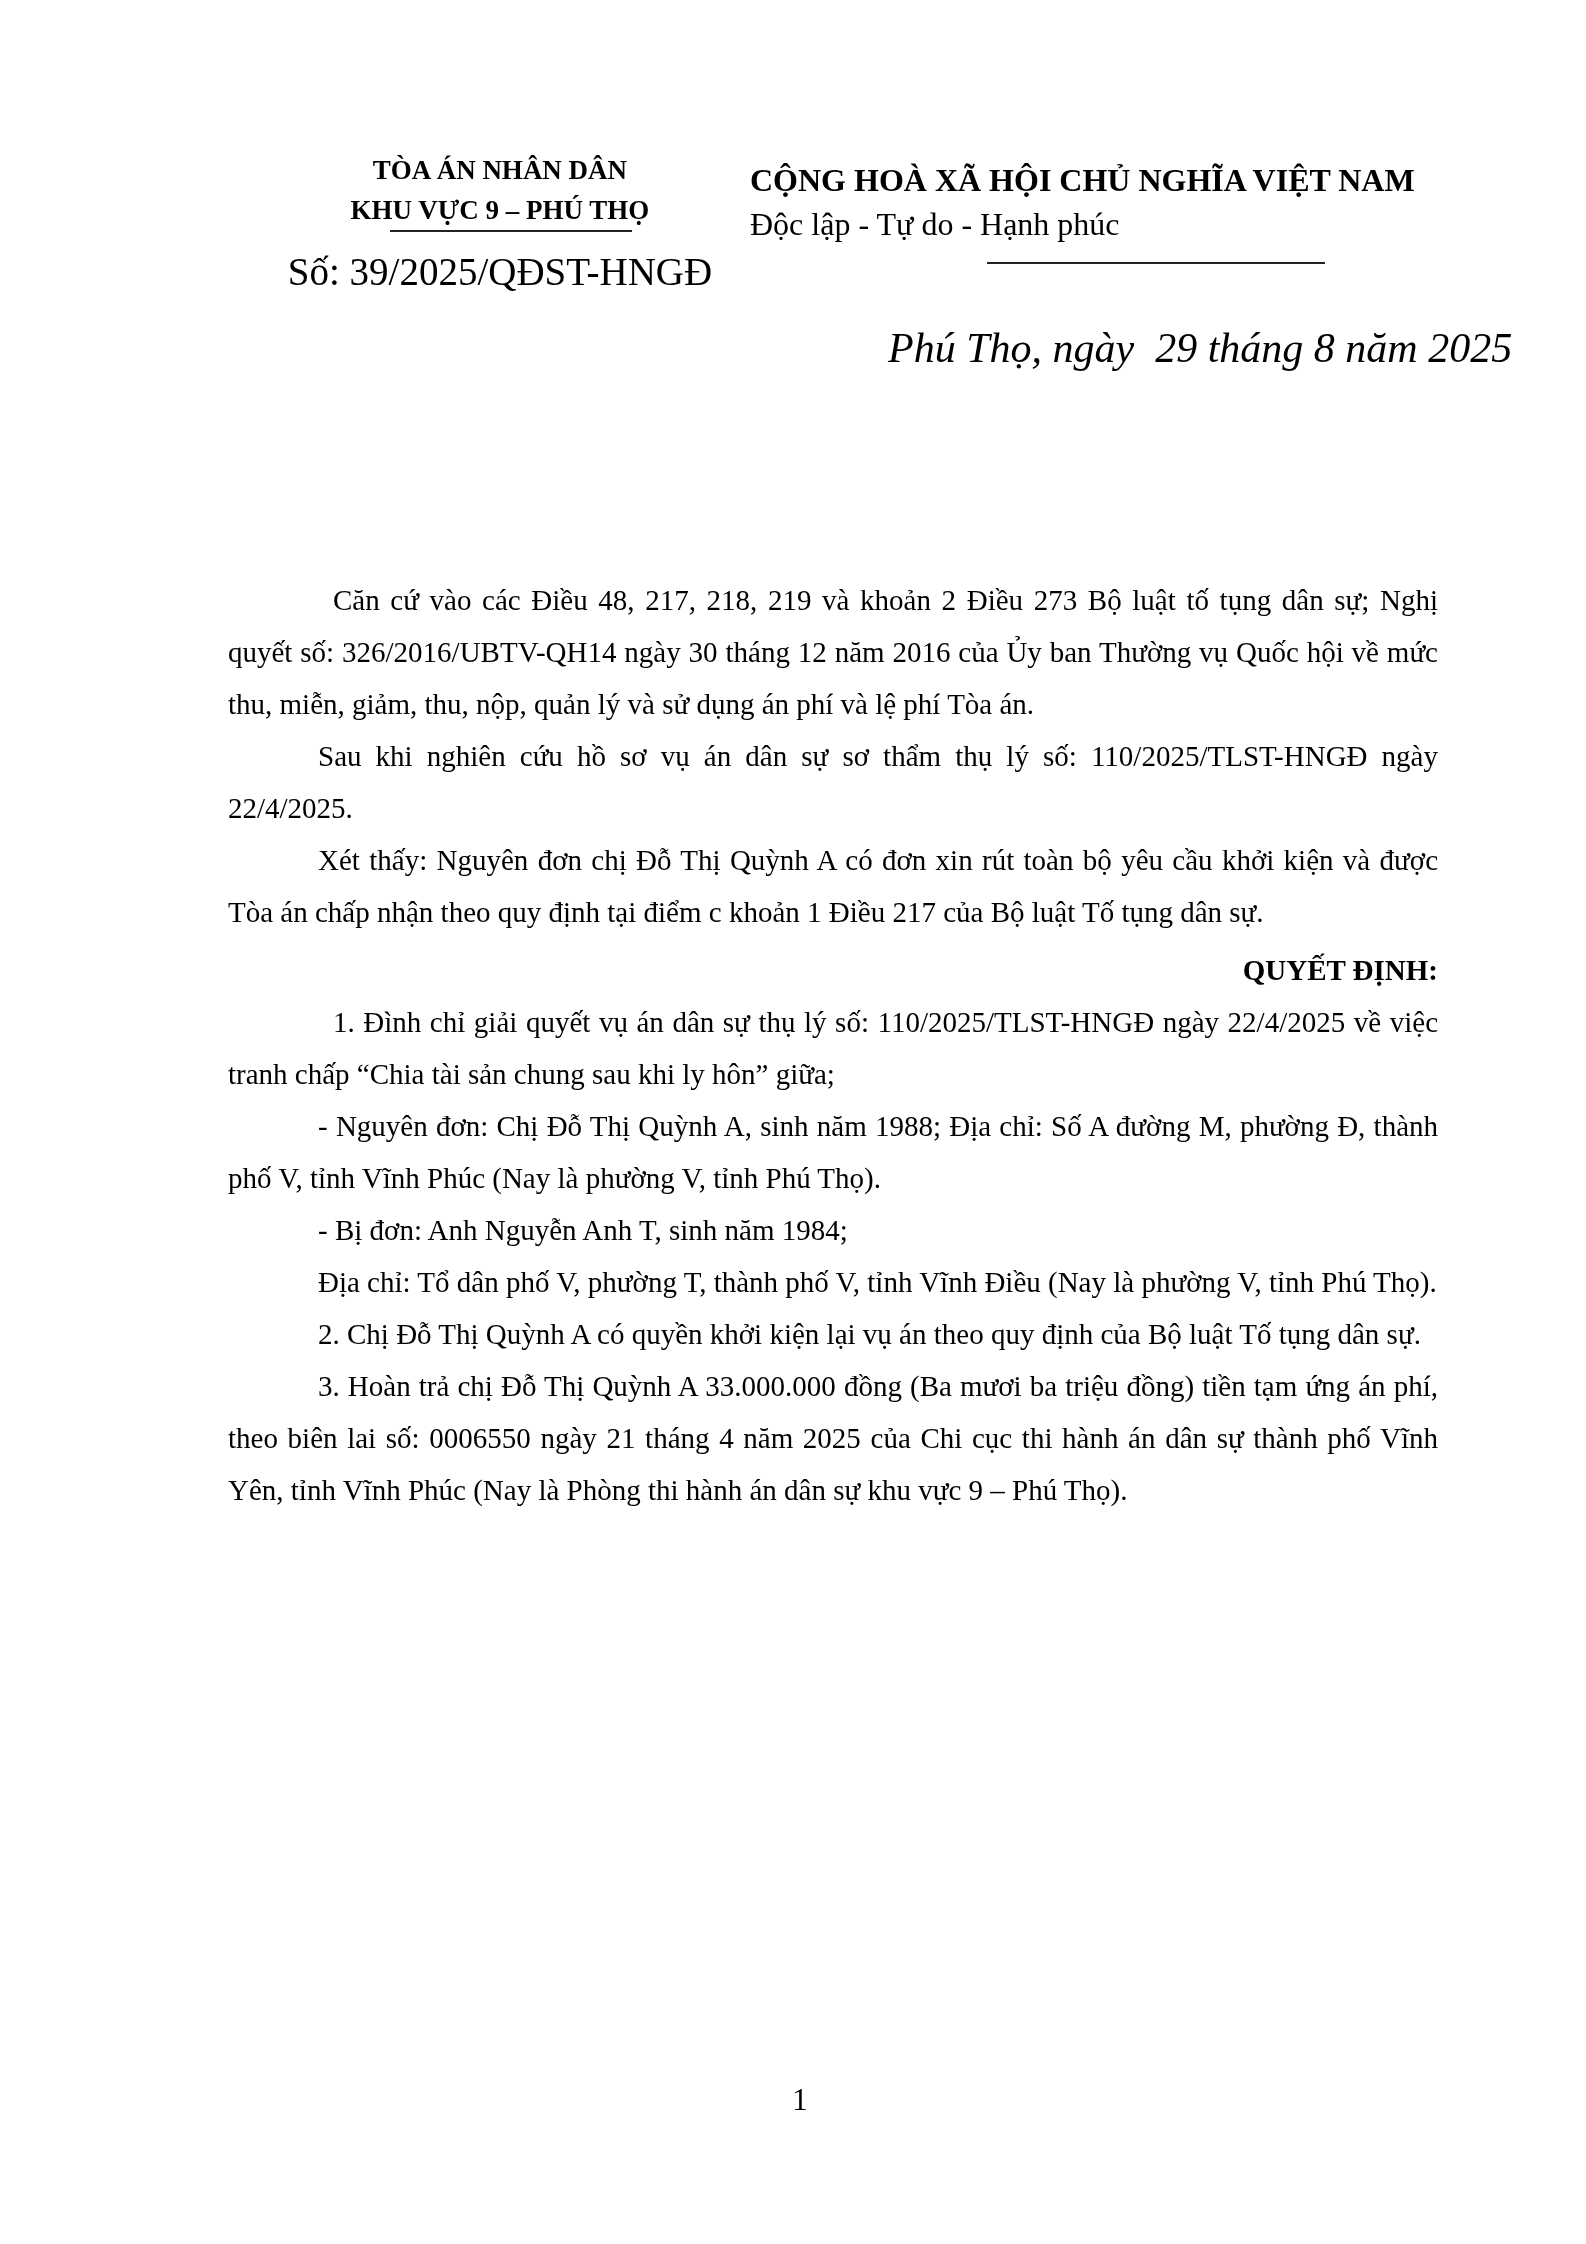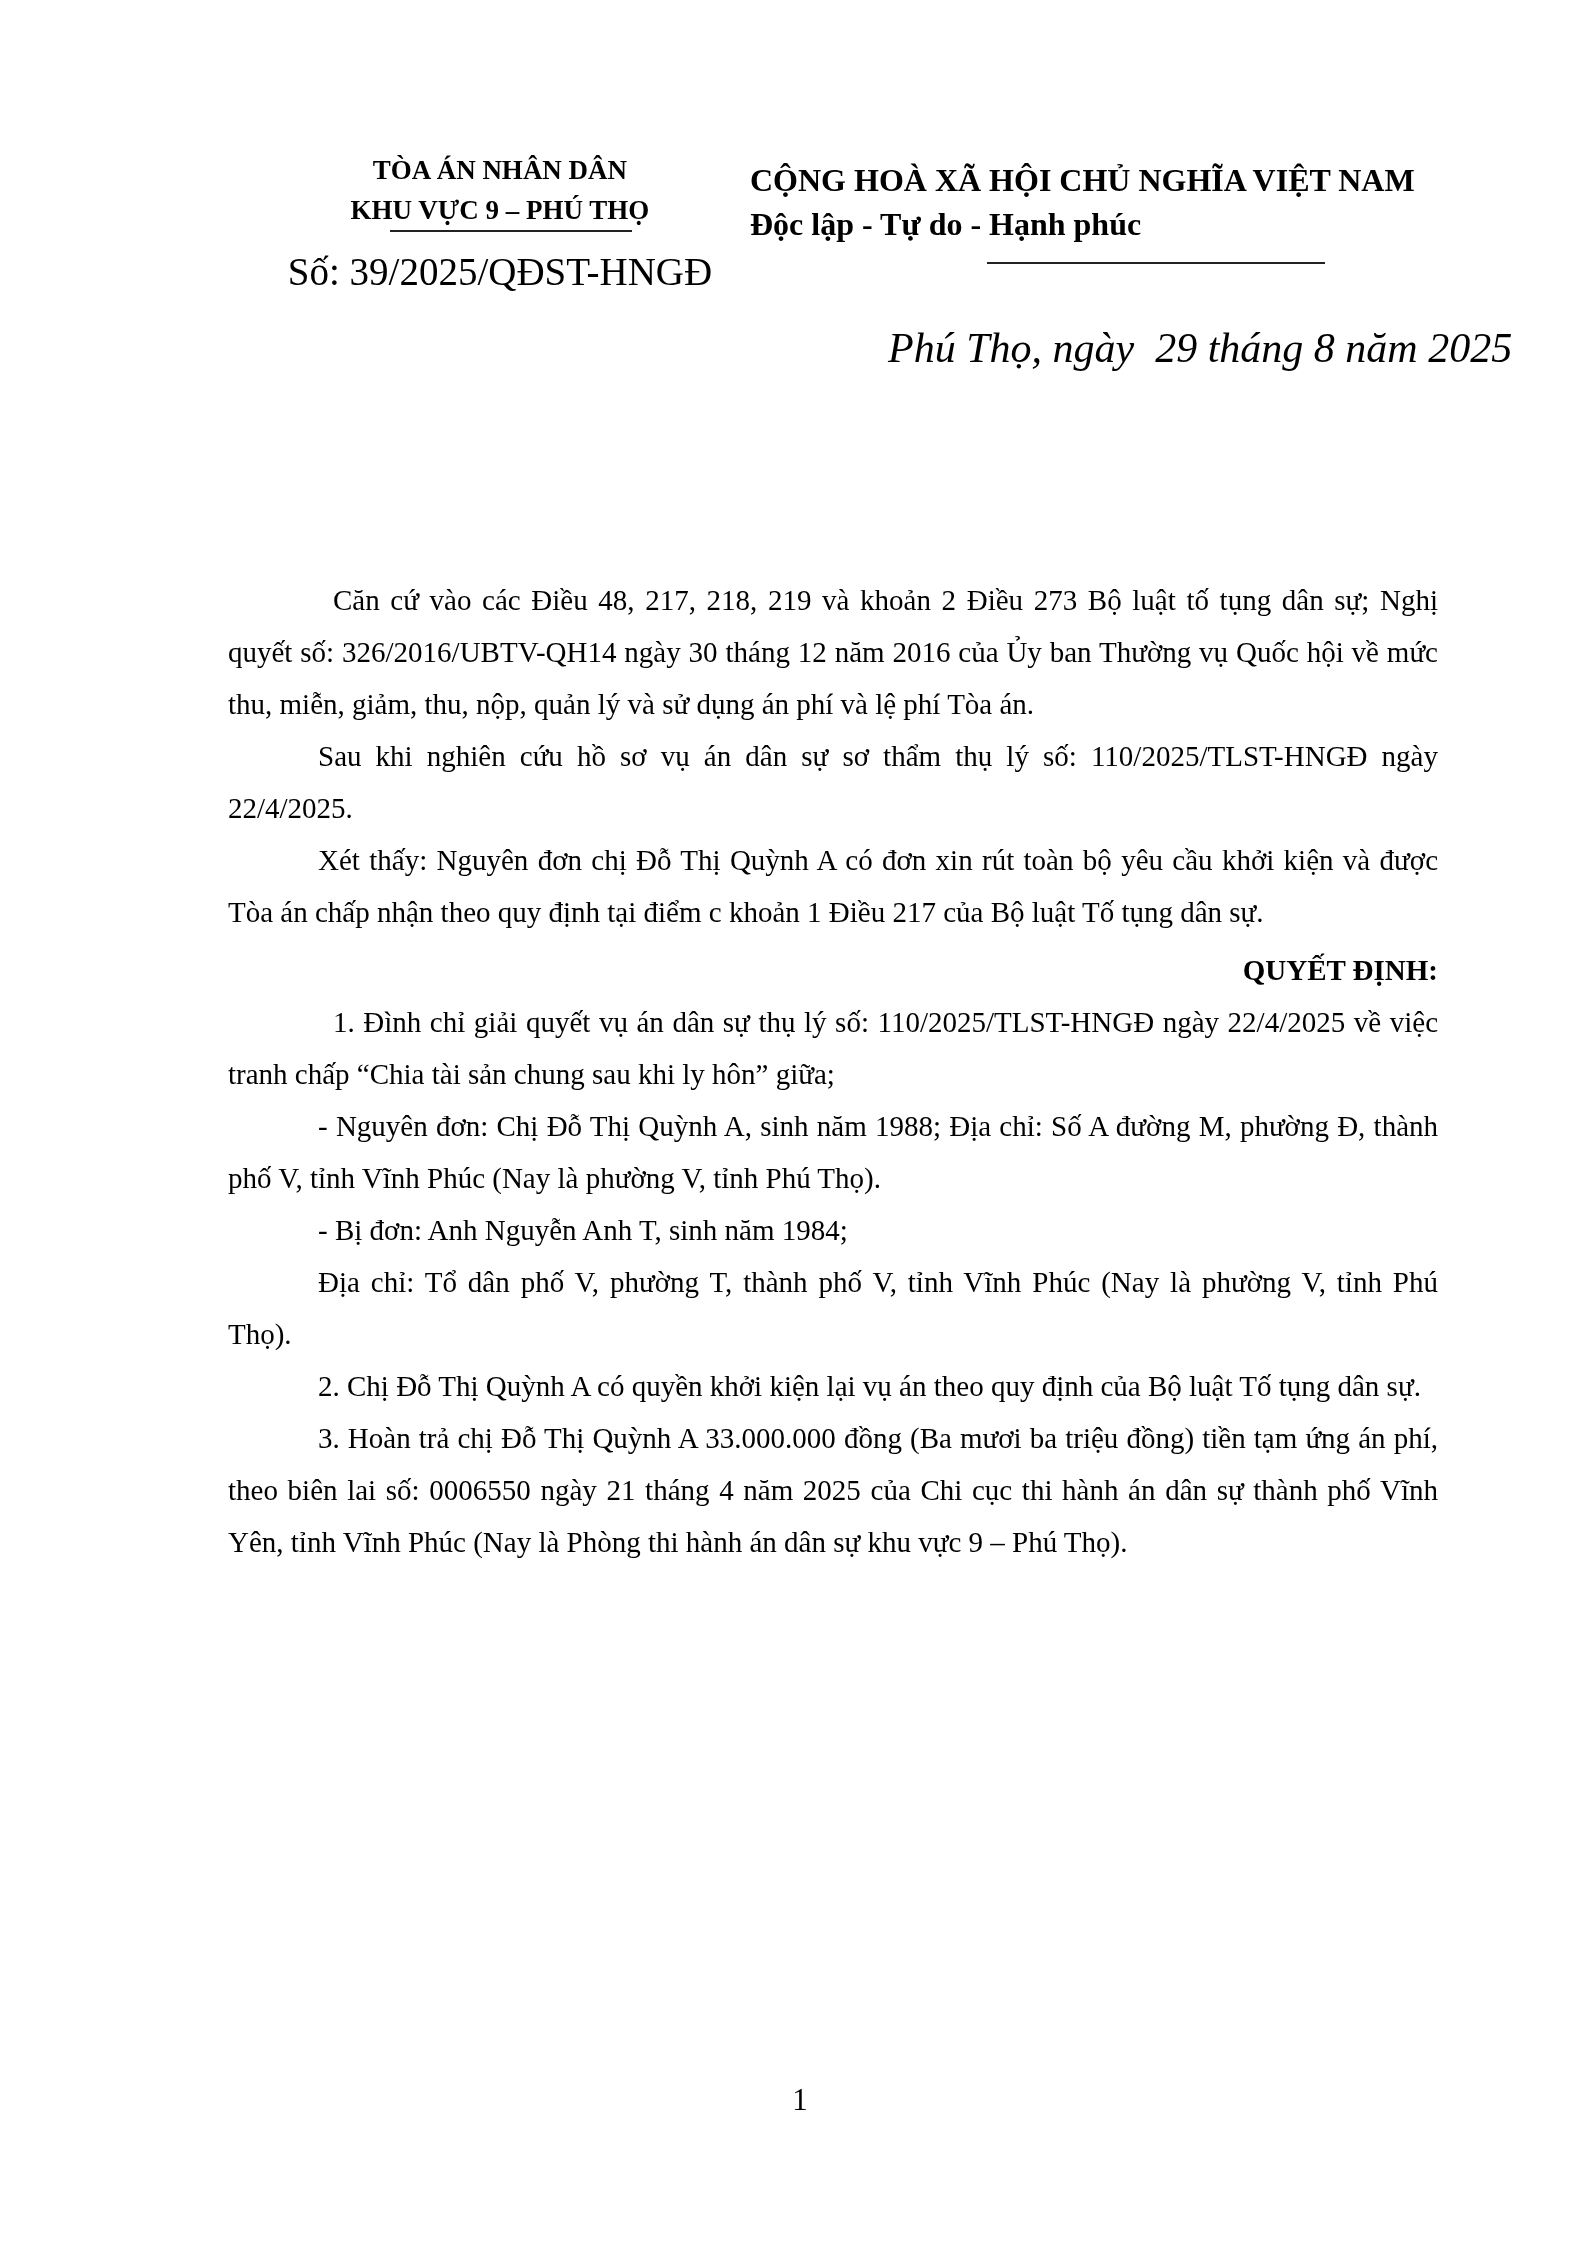--- a/index.html
+++ b/index.html
@@ -57,21 +57,21 @@
       top: 158px;
       width: 760px;
     }
     .hdr-right .l1 {
       font-weight: bold;
       font-size: 32px;
       line-height: 44px;
       white-space: nowrap;
     }
     .hdr-right .l2 {
-      font-weight: bold;
+      font-weight: normal;
       font-size: 32px;
       line-height: 44px;
       white-space: nowrap;
     }
     .hdr-right-rule {
       position: absolute;
       left: 987px;
       top: 262px;
       width: 338px;
       height: 0;
@@ -151,20 +151,20 @@
 
 
   <div class="body-text">
     <p class="indent-large">Căn cứ vào các Điều 48, 217, 218, 219 và khoản 2 Điều 273 Bộ luật tố tụng dân sự; Nghị quyết số: 326/2016/UBTV-QH14 ngày 30 tháng 12 năm 2016 của Ủy ban Thường vụ Quốc hội về mức thu, miễn, giảm, thu, nộp, quản lý và sử dụng án phí và lệ phí Tòa án.</p>
     <p class="indent-mid">Sau khi nghiên cứu hồ sơ vụ án dân sự sơ thẩm thụ lý số: 110/2025/TLST-HNGĐ ngày 22/4/2025.</p>
     <p class="indent-mid">Xét thấy: Nguyên đơn chị Đỗ Thị Quỳnh A có đơn xin rút toàn bộ yêu cầu khởi kiện và được Tòa án chấp nhận theo quy định tại điểm c khoản 1 Điều 217 của Bộ luật Tố tụng dân sự.</p>
     <p class="section-head">QUYẾT ĐỊNH:</p>
     <p class="indent-large">1. Đình chỉ giải quyết vụ án dân sự thụ lý số: 110/2025/TLST-HNGĐ ngày 22/4/2025 về việc tranh chấp “Chia tài sản chung sau khi ly hôn” giữa;</p>
     <p class="indent-mid">- Nguyên đơn: Chị Đỗ Thị Quỳnh A, sinh năm 1988; Địa chỉ: Số A đường M, phường Đ, thành phố V, tỉnh Vĩnh Phúc (Nay là phường V, tỉnh Phú Thọ).</p>
     <p class="indent-mid">- Bị đơn: Anh Nguyễn Anh T, sinh năm 1984;</p>
-    <p class="indent-mid">Địa chỉ: Tổ dân phố V, phường T, thành phố V, tỉnh Vĩnh Phúc (Nay là phường V, tỉnh Phú Thọ).</p>
+    <p class="indent-mid">Địa chỉ: Tổ dân phố V, phường T, thành phố V, tỉnh Vĩnh Điều (Nay là phường V, tỉnh Phú Thọ).</p>
     <p class="indent-mid">2. Chị Đỗ Thị Quỳnh A có quyền khởi kiện lại vụ án theo quy định của Bộ luật Tố tụng dân sự.</p>
     <p class="indent-mid">3. Hoàn trả chị Đỗ Thị Quỳnh A 33.000.000 đồng (Ba mươi ba triệu đồng) tiền tạm ứng án phí, theo biên lai số: 0006550 ngày 21 tháng 4 năm 2025 của Chi cục thi hành án dân sự thành phố Vĩnh Yên, tỉnh Vĩnh Phúc (Nay là Phòng thi hành án dân sự khu vực 9 – Phú Thọ).</p>
   </div>
 
   <div class="page-num">1</div>
 
 </div>
 
 </body></html>

